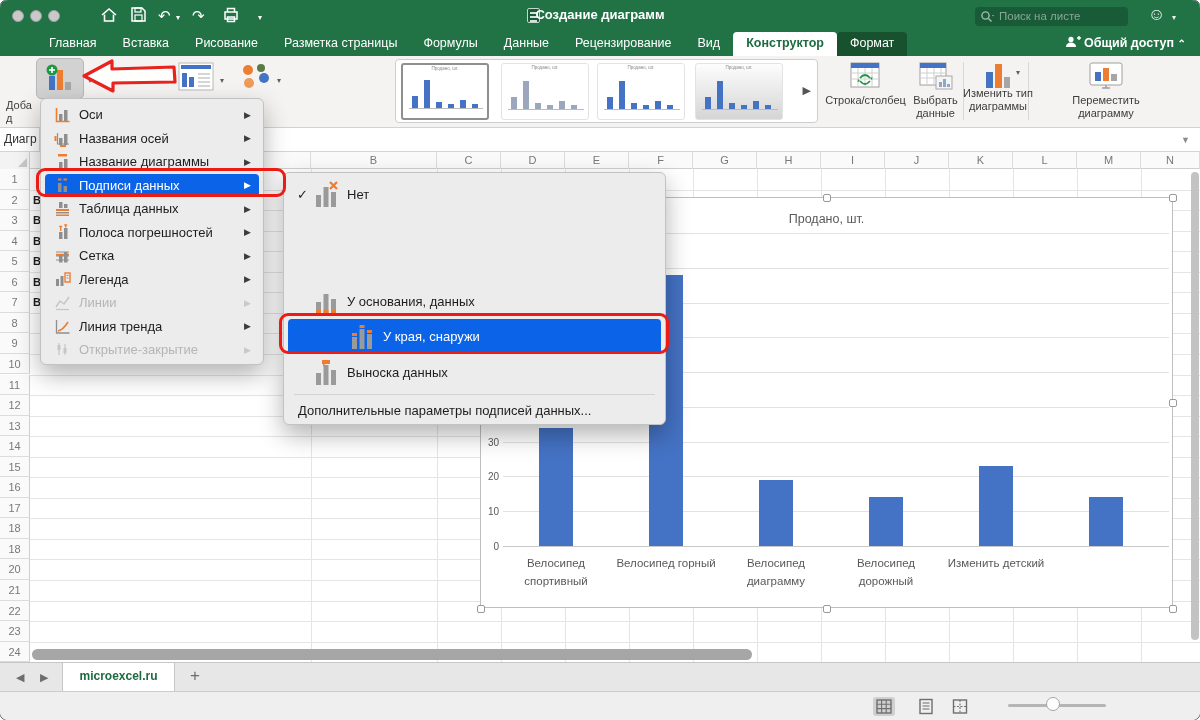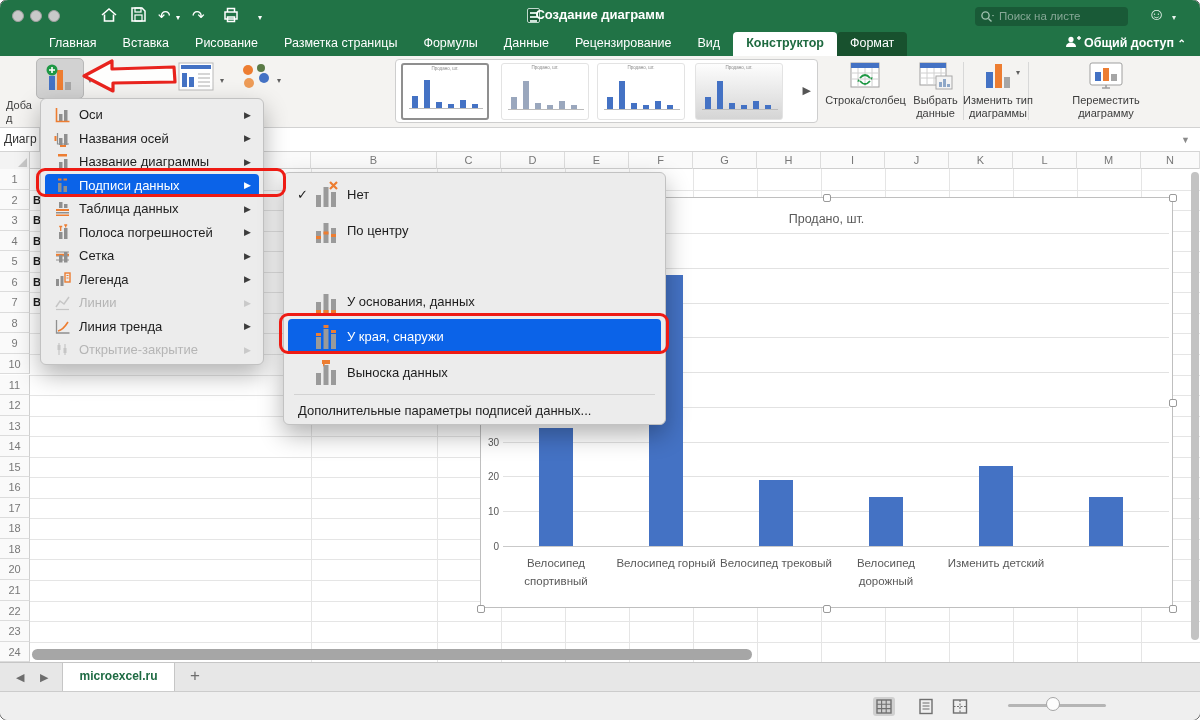--- a/index.html
+++ b/index.html
@@ -266,21 +266,21 @@
     <div class="btn-label" style="left:893px;top:38px;width:85px">Выбрать данные</div>
 
     <span style="position:absolute;left:982px;top:4px">
       <svg width="32" height="32" viewBox="0 0 32 32">
         <rect x="4" y="12" width="7" height="16" fill="#4472c4"></rect>
         <rect x="13" y="4" width="7" height="24" fill="#ed7d31"></rect>
         <rect x="22" y="17" width="6" height="11" fill="#a6a6a6"></rect>
       </svg>
     </span>
     <span class="caret" style="left:1016px;top:12px">▾</span>
-    <div class="btn-label" style="left:943px;top:38px;width:110px">Изменить тип диаграммы</div>
+    <div class="btn-label" style="left:943px;top:31px;width:110px">Изменить тип диаграммы</div>
 
     <span style="position:absolute;left:1086px;top:4px">
       <svg width="40" height="32" viewBox="0 0 40 32">
         <rect x="4" y="3" width="32" height="22" rx="2" fill="#fff" stroke="#9f9f9f"></rect>
         <rect x="9" y="12" width="6" height="9" fill="#4472c4"></rect>
         <rect x="17" y="8" width="6" height="13" fill="#ed7d31"></rect>
         <rect x="25" y="14" width="6" height="7" fill="#a6a6a6"></rect>
         <path d="M16 28 h8 M20 25 v3" stroke="#9f9f9f" stroke-width="1.6"></path>
       </svg>
     </span>
@@ -400,21 +400,21 @@
       <div class="ylab" style="top: 99.5556px; left: 2px;">70</div>
       <div class="gl" style="top: 69.7778px;"></div>
       <div class="ylab" style="top: 64.7778px; left: 2px;">80</div>
       <div class="gl" style="top: 35px;"></div>
       <div class="ylab" style="top: 30px; left: 2px;">90</div>
       <div class="bar" style="left: 58px; top: 229.756px; height: 118.244px; background: rgb(68, 114, 196);"></div>
       <div class="xlab" style="left: 19px; top: 356px;">Велосипед спортивный</div>
       <div class="bar" style="left: 168px; top: 76.7333px; height: 271.267px; background: rgb(68, 114, 196);"></div>
       <div class="xlab" style="left: 129px; top: 356px;">Велосипед горный</div>
       <div class="bar" style="left: 278px; top: 281.922px; height: 66.0778px; background: rgb(68, 114, 196);"></div>
-      <div class="xlab" style="left: 239px; top: 356px;">Велосипед трековый</div>
+      <div class="xlab" style="left: 239px; top: 356px;">Велосипед диаграмму</div>
       <div class="bar" style="left: 388px; top: 299.311px; height: 48.6889px; background: rgb(68, 114, 196);"></div>
       <div class="xlab" style="left: 349px; top: 356px;">Велосипед дорожный</div>
       <div class="bar" style="left: 498px; top: 268.011px; height: 79.9889px; background: rgb(68, 114, 196);"></div>
       <div class="xlab" style="left: 459px; top: 356px;">Изменить детский</div>
       <div class="bar" style="left: 608px; top: 299.311px; height: 48.6889px; background: rgb(68, 114, 196);"></div>
       <div class="handle" style="left: -4px; top: -4px;"></div>
       <div class="handle" style="left: 342px; top: -4px;"></div>
       <div class="handle" style="left: 688px; top: -4px;"></div>
       <div class="handle" style="left: -4px; top: 201px;"></div>
       <div class="handle" style="left: 688px; top: 201px;"></div>
@@ -537,45 +537,33 @@
       <div class="s-item" style="top: 4px;">
         <span class="s-check">✓</span>
         <span class="s-ico"><svg width="24" height="27" viewBox="0 0 24 27">
             <rect x="2" y="14" width="5" height="12" fill="#9a9a9a"></rect>
             <rect x="9.5" y="6" width="5" height="20" fill="#9a9a9a"></rect>
             <rect x="17" y="11" width="5" height="15" fill="#9a9a9a"></rect>
             <path d="M16 1 L23 8 M23 1 L16 8" stroke="#ed7d31" stroke-width="2.2"></path>
           </svg></span>
         <span class="lbl">Нет</span>
       </div>
-      <div class="s-item" style="top: 39.5px;">
-        <span class="s-check"></span>
-        <span class="s-ico"><svg width="24" height="27" viewBox="0 0 24 27">
-            <rect x="2" y="14" width="5" height="12" fill="#9a9a9a"></rect>
-            <rect x="9.5" y="6" width="5" height="20" fill="#9a9a9a"></rect>
-            <rect x="17" y="11" width="5" height="15" fill="#9a9a9a"></rect>
-            <rect x="2" y="19" width="5" height="3" fill="#ed7d31"></rect>
-            <rect x="9.5" y="14.5" width="5" height="3" fill="#ed7d31"></rect>
-            <rect x="17" y="17" width="5" height="3" fill="#ed7d31"></rect>
-          </svg></span>
-        <span class="lbl">По центру</span>
-      </div>
       <div class="s-item" style="top: 110.5px;">
         <span class="s-check"></span>
         <span class="s-ico"><svg width="24" height="27" viewBox="0 0 24 27">
             <rect x="2" y="14" width="5" height="12" fill="#9a9a9a"></rect>
             <rect x="9.5" y="6" width="5" height="20" fill="#9a9a9a"></rect>
             <rect x="17" y="11" width="5" height="15" fill="#9a9a9a"></rect>
             <rect x="2" y="22" width="5" height="3" fill="#ed7d31"></rect>
             <rect x="9.5" y="22" width="5" height="3" fill="#ed7d31"></rect>
             <rect x="17" y="22" width="5" height="3" fill="#ed7d31"></rect>
           </svg></span>
         <span class="lbl">У основания, данных</span>
       </div>
-      <div class="s-item hl" style="top: 146px;">
+      <div class="s-item hl" style="top: 146px; padding-left: 36px;">
         <span class="s-check"></span>
         <span class="s-ico"><svg width="24" height="27" viewBox="0 0 24 27">
             <rect x="2" y="14" width="5" height="12" fill="#9a9a9a"></rect>
             <rect x="9.5" y="6" width="5" height="20" fill="#9a9a9a"></rect>
             <rect x="17" y="11" width="5" height="15" fill="#9a9a9a"></rect>
             <rect x="2" y="10" width="5" height="3" fill="#ed7d31"></rect>
             <rect x="9.5" y="2" width="5" height="3" fill="#ed7d31"></rect>
             <rect x="17" y="7" width="5" height="3" fill="#ed7d31"></rect>
           </svg></span>
         <span class="lbl">У края, снаружи</span>

